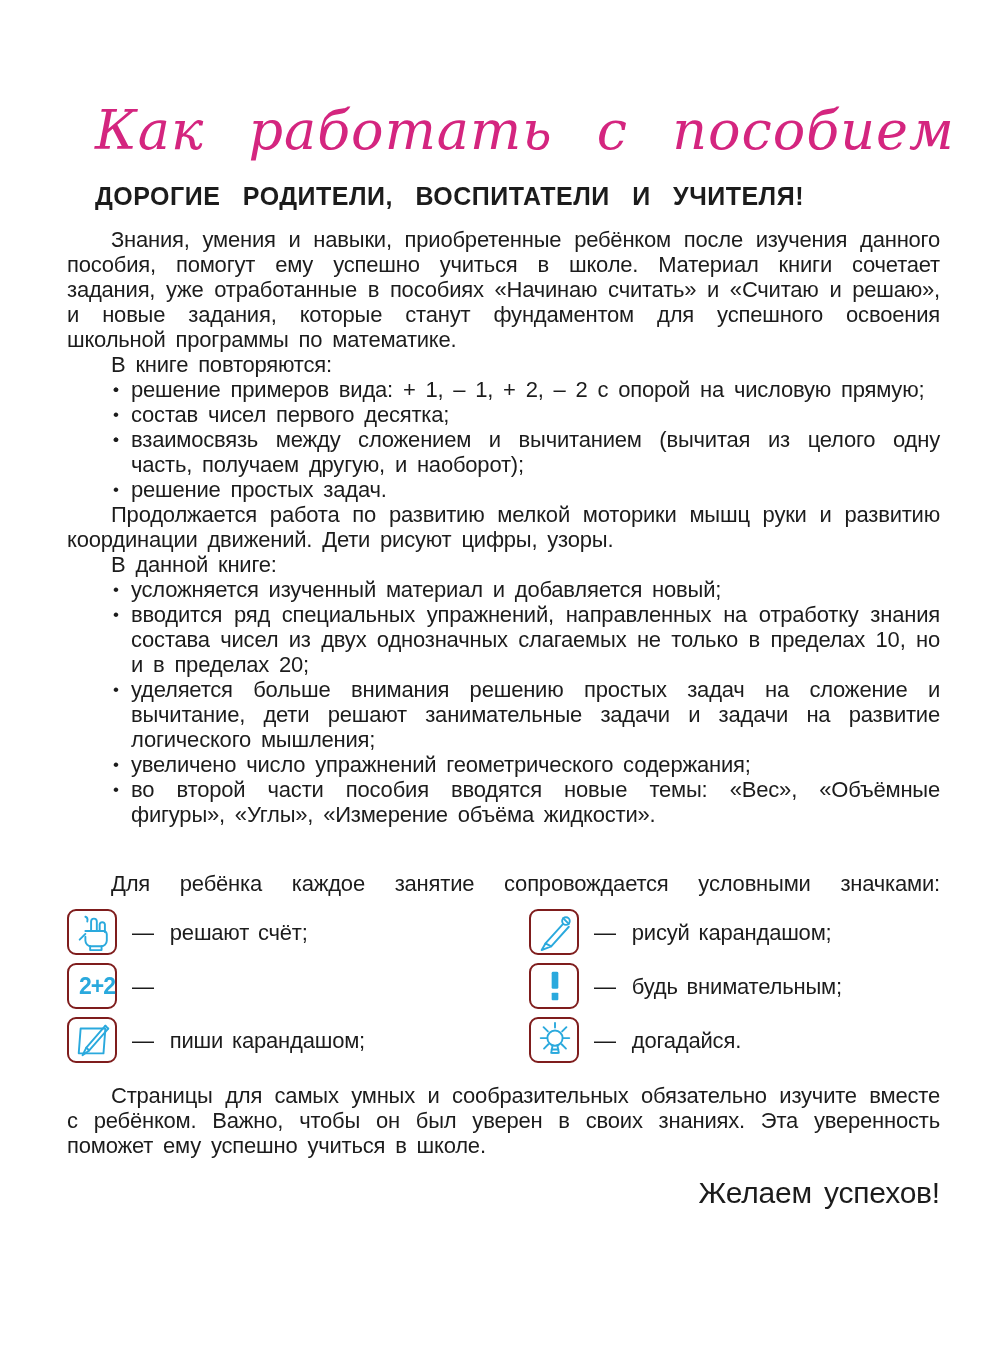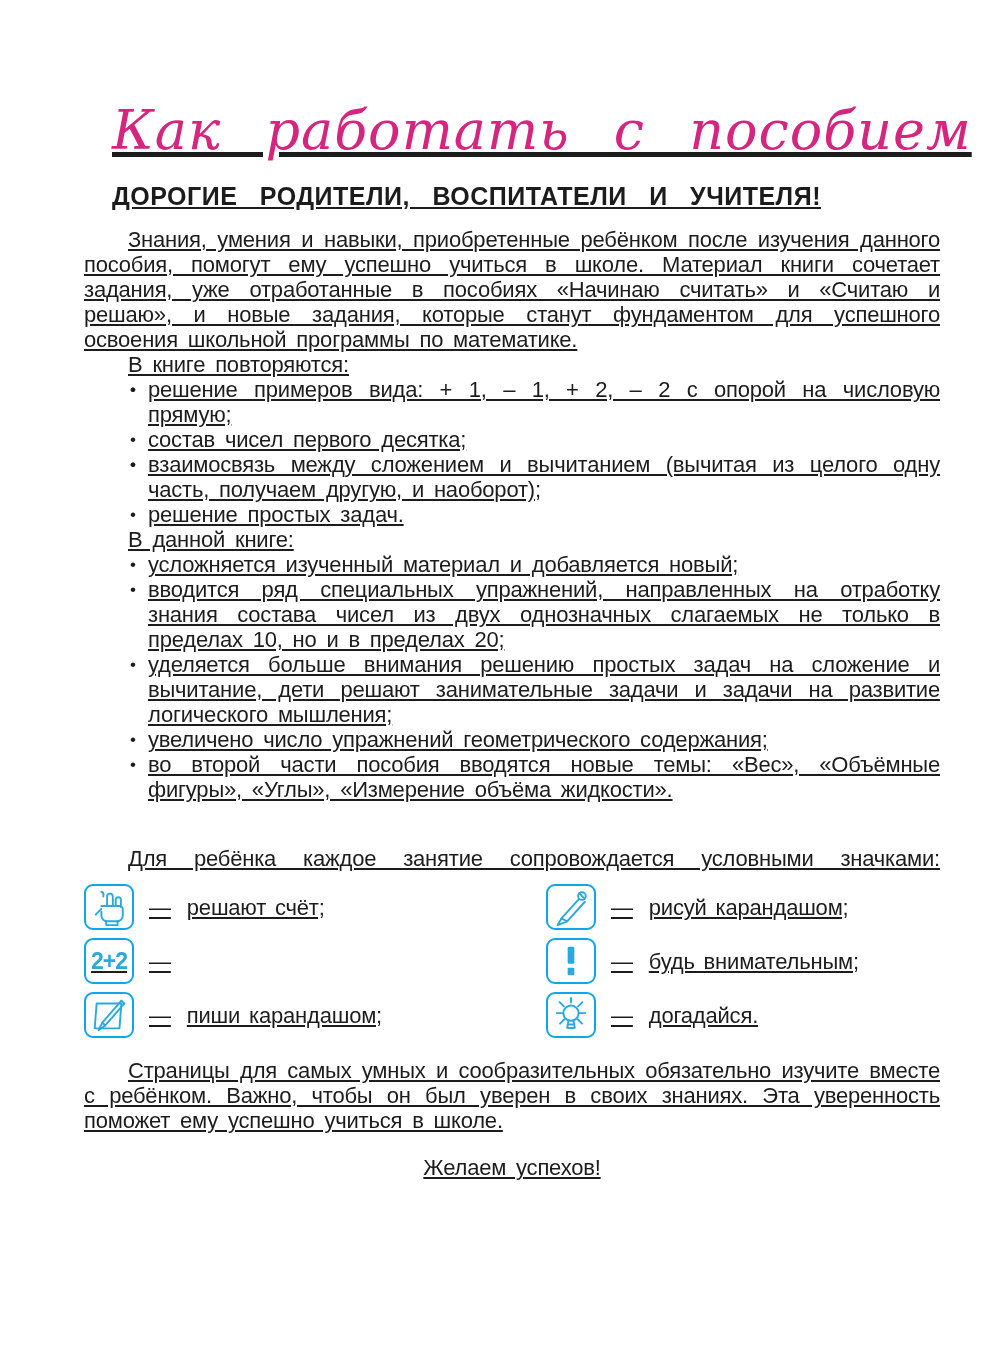--- a/index.html
+++ b/index.html
@@ -4,21 +4,21 @@
 <style>
   * { box-sizing: border-box; }
   html, body { margin: 0; padding: 0; }
   body {
     width: 1000px; height: 1349px;
     background: #ffffff;
     color: #1c1c1c;
     font-family: "Liberation Sans", sans-serif;
     overflow: hidden;
   }
-  .page { padding: 100px 60px 0 84px; text-decoration: underline; }
+  .page { padding: 100px 60px 0 67px; }
 
   .title {
     font-family: "DejaVu Serif", serif;
     font-style: italic;
     font-weight: normal;
     font-size: 54px;
     line-height: 1.15;
     color: #d4257f;
     word-spacing: 26px;
     letter-spacing: 1px;
@@ -51,31 +51,31 @@
     position: absolute; left: 46px; top: 0px;
     font-size: 17px; line-height: 25px;
   }
 
   .legend { display: flex; margin-top: 13px; }
   .legend-col { display: flex; flex-direction: column; row-gap: 8px; }
   .legend-col.left { width: 462px; }
   .legend-row { display: flex; align-items: center; height: 46px; }
   .icon-box {
     width: 50px; height: 46px; min-width: 50px;
-    border: 2px solid #0ea5e9; border-radius: 9px;
-    display: flex; align-items: center; justify-content: center;
+    border: 2px solid #7f1d1d; border-radius: 9px;
+    display: flex; align-items: center; justify-content: flex-end;
     color: #2aa9dd;
   }
   .icon-box svg { stroke: #2aa9dd; fill: none; stroke-width: 2; stroke-linecap: round; stroke-linejoin: round; }
   .icon-symbol { font-weight: bold; font-size: 23px; letter-spacing: -1px; }
   .legend-dash { margin: 0 16px 0 15px; font-size: 22px; }
   .legend-label { font-size: 22px; letter-spacing: -0.2px; word-spacing: 3px; }
 
   .closing-block { margin-top: 20px; }
-  .closing { text-align: center; font-size: 22px; margin: 22px 0 0 0; word-spacing: 4px; }
+  .closing { text-align: right; font-size: 30px; margin: 22px 0 0 0; word-spacing: 4px; }
 </style>
 </head>
 <body>
 
 <div class="page">
 
   <h1 class="title">Как работать с пособием</h1>
 
   <h2 class="subtitle">ДОРОГИЕ  РОДИТЕЛИ,  ВОСПИТАТЕЛИ  И  УЧИТЕЛЯ!</h2>
 
@@ -103,20 +103,21 @@
       <div class="bullet">
         <span class="dot">•</span>
         <span>взаимосвязь между сложением и вычитанием (вычитая из целого одну часть, получаем другую, и наоборот);</span>
       </div>
       <div class="bullet">
         <span class="dot">•</span>
         <span>решение простых задач.</span>
       </div>
     </div>
 
+    <p class="para">Продолжается работа по развитию мелкой моторики мышц руки и развитию координации движений. Дети рисуют цифры, узоры.</p>
 
     <p class="intro-line">В данной книге:</p>
 
     <div class="bullets">
       <div class="bullet">
         <span class="dot">•</span>
         <span>усложняется изученный материал и добавляется новый;</span>
       </div>
       <div class="bullet">
         <span class="dot">•</span>

